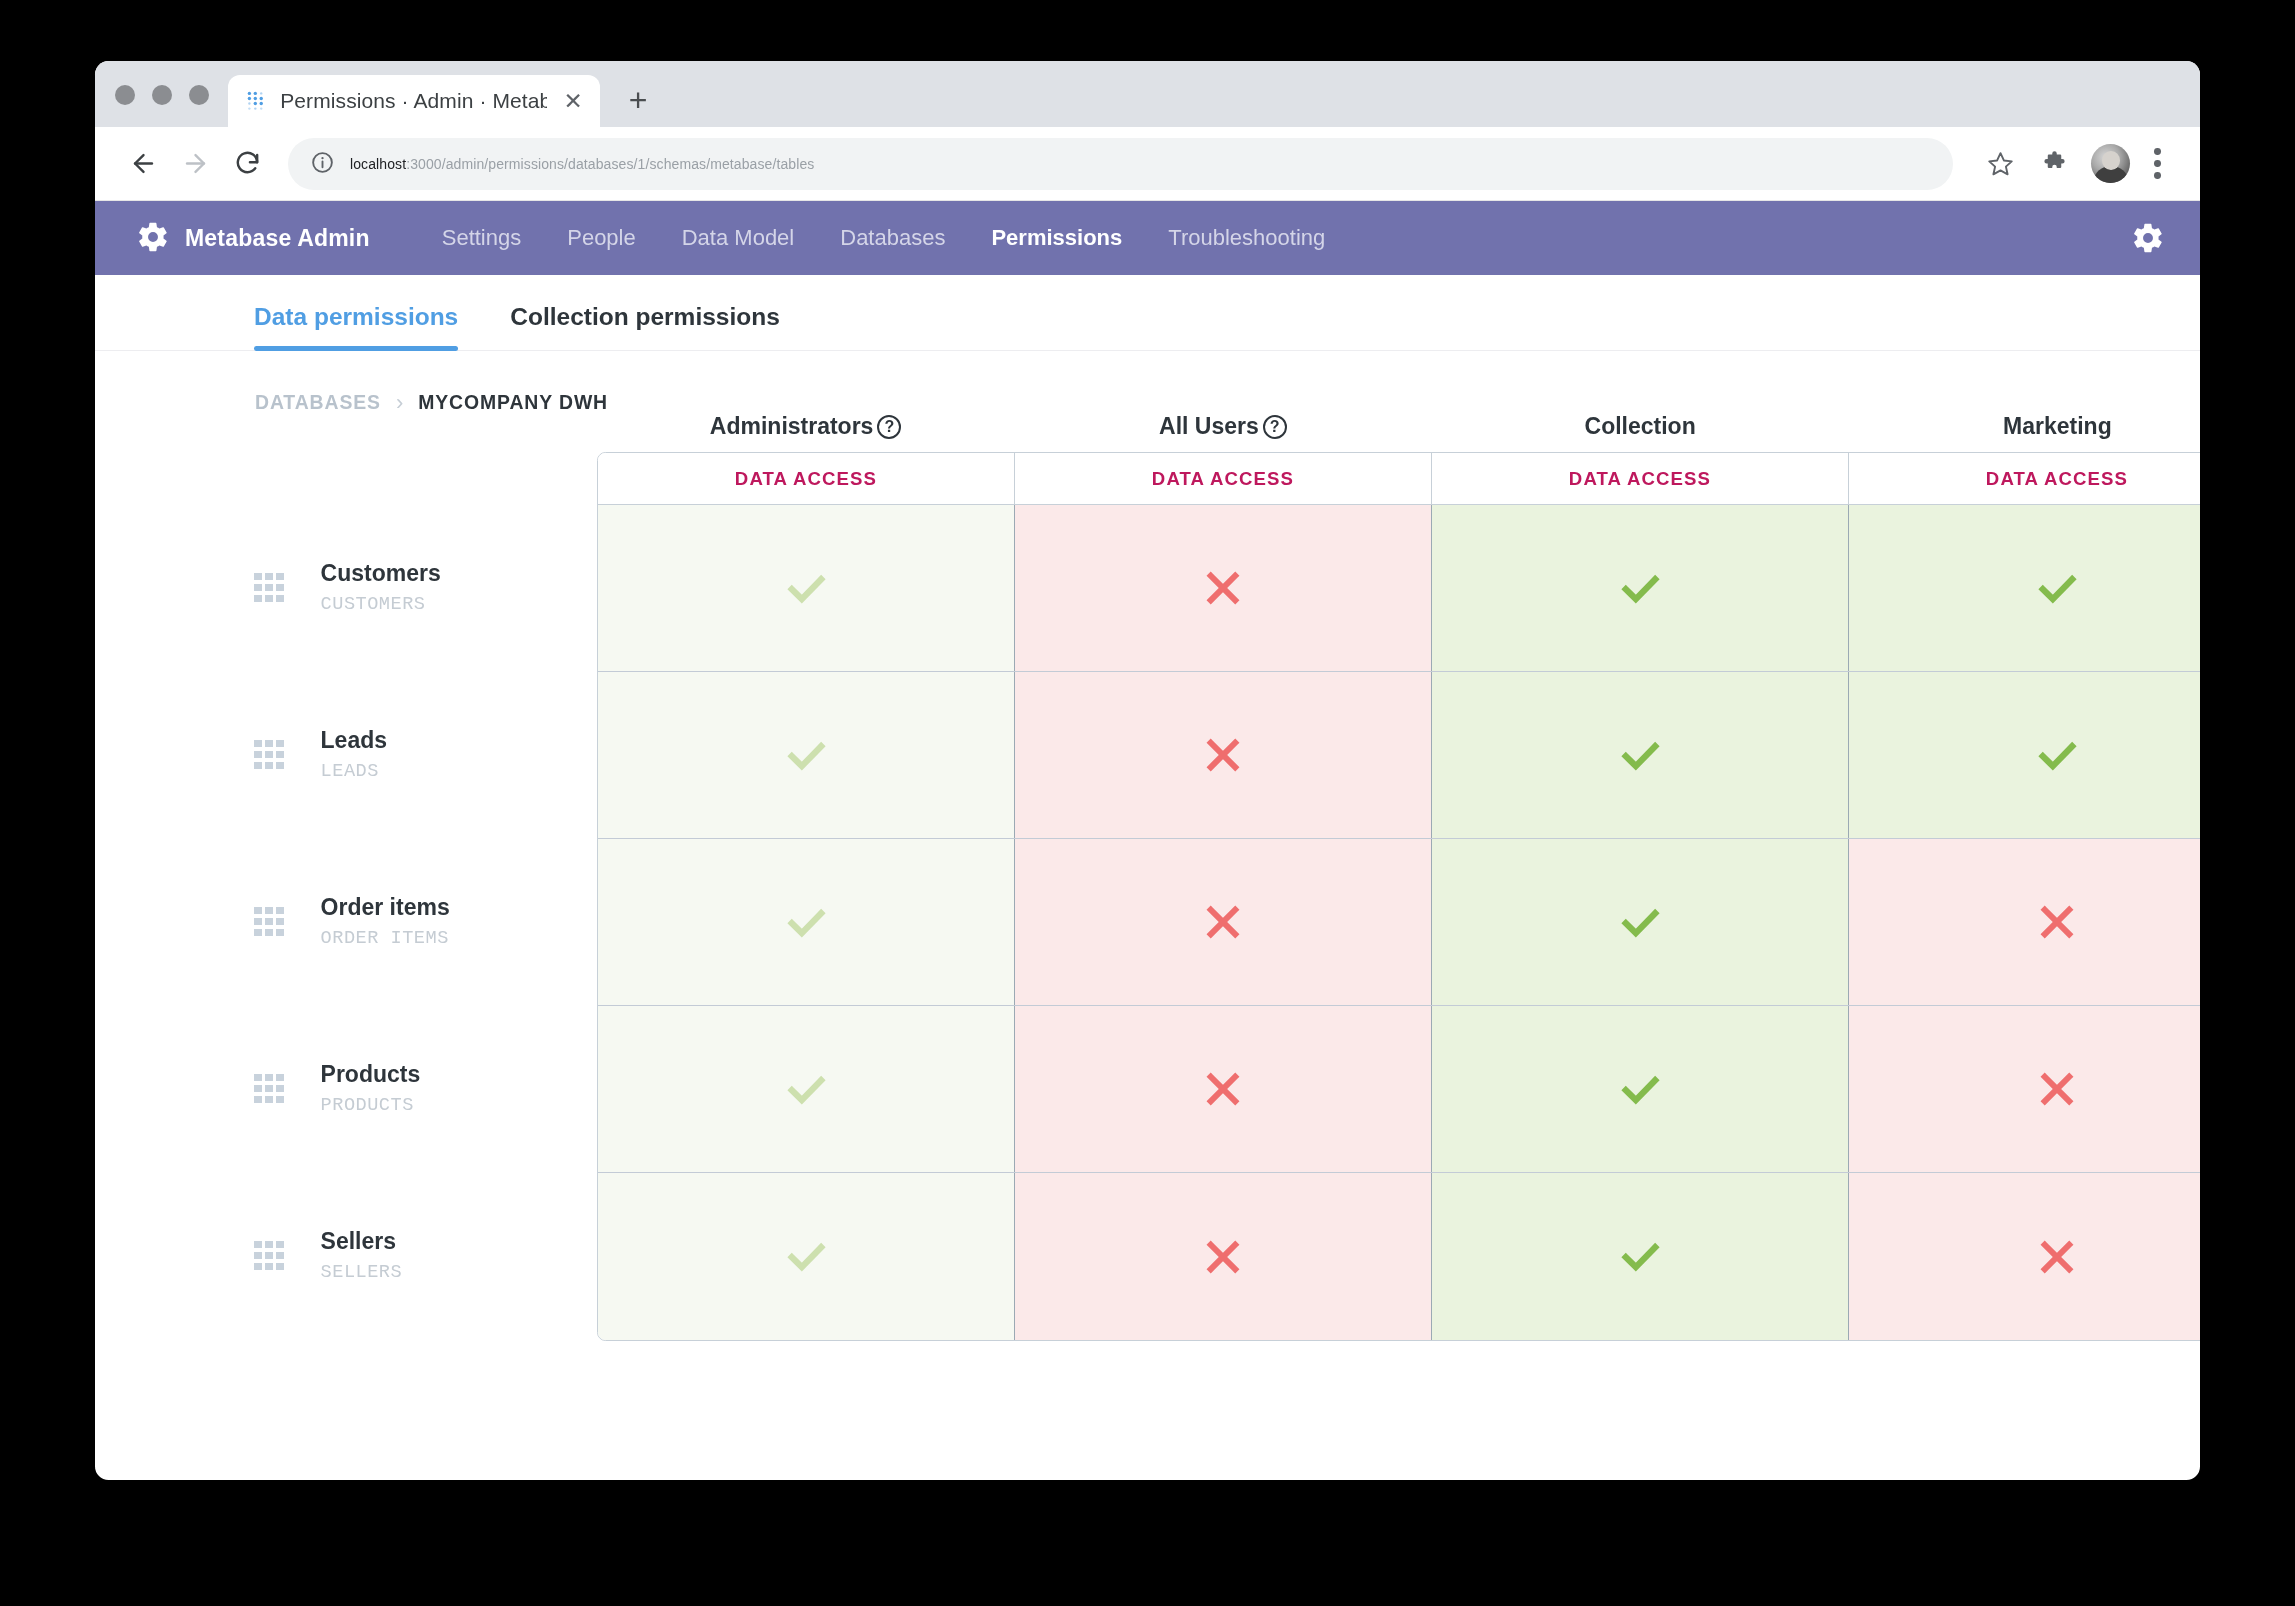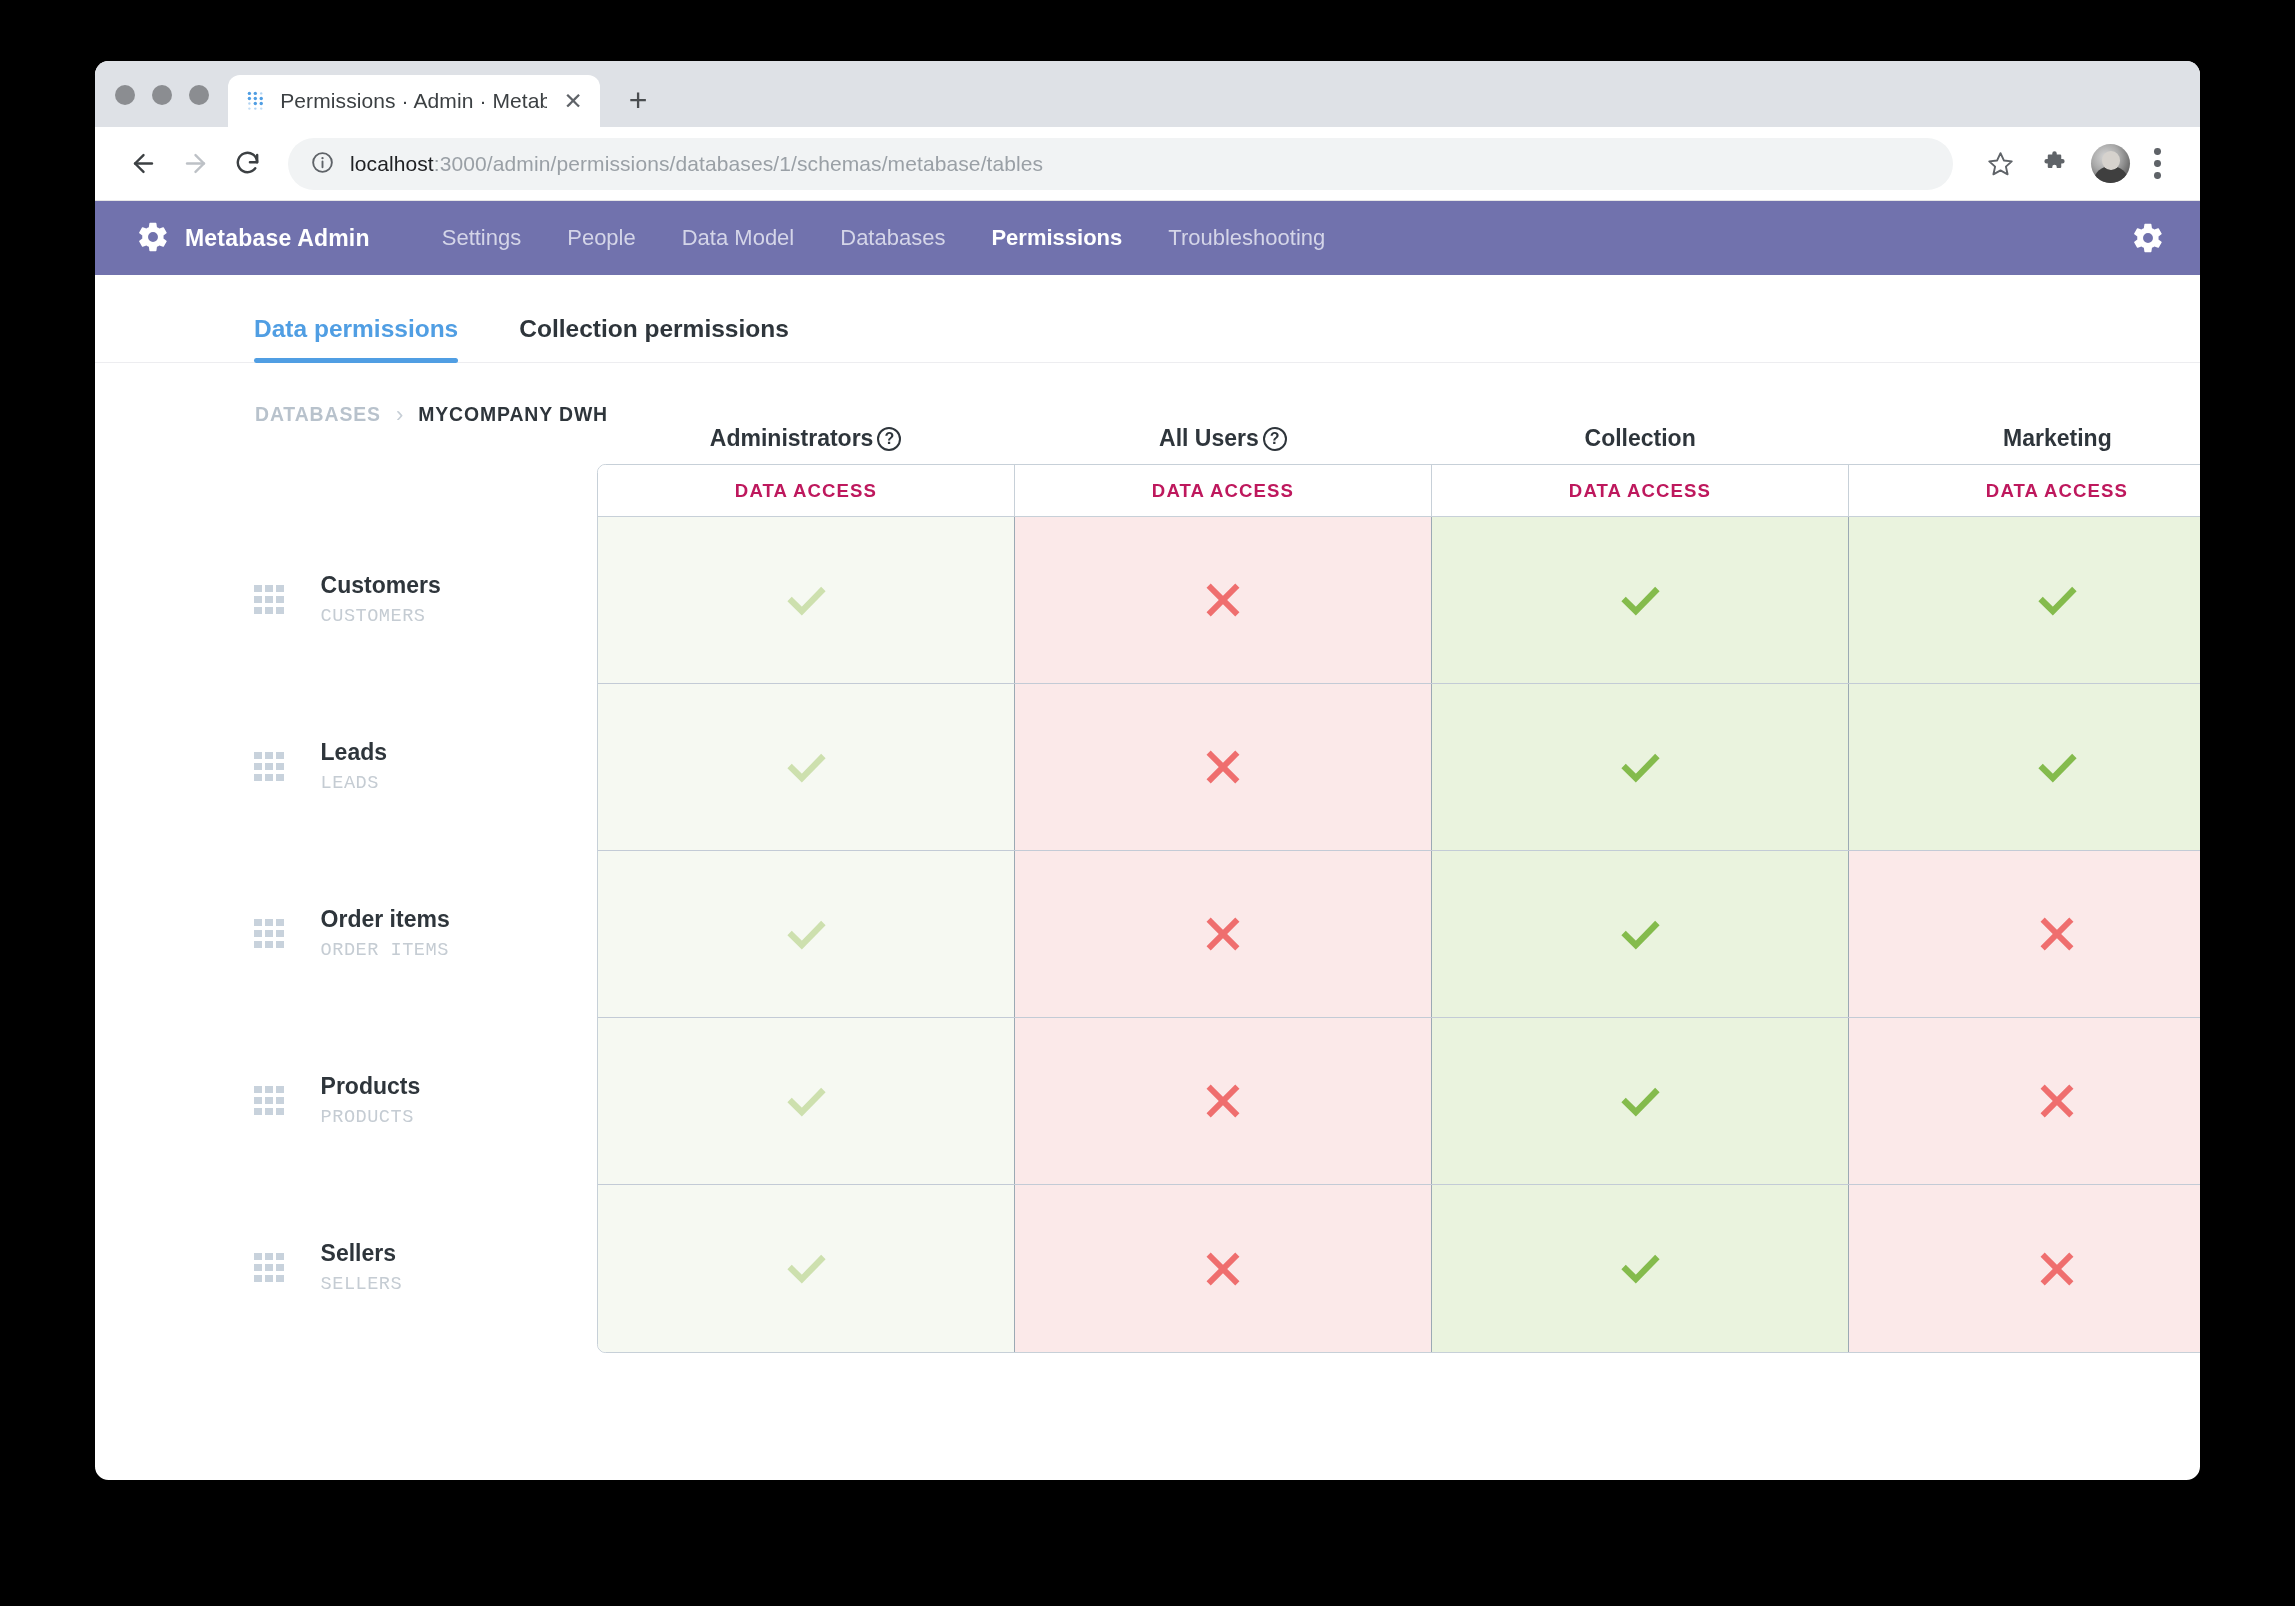--- a/index.html
+++ b/index.html
@@ -114,21 +114,21 @@
     background: #f1f3f4;
     border-radius: 27px;
     display: flex;
     align-items: center;
     padding: 0 22px;
     gap: 15px;
     overflow: hidden;
   }
   .omnibox .info-icon { flex: 0 0 auto; color: #5f6368; }
   .url {
-    font-size: 21px;
+    font-size: 14px;
     color: #9aa0a6;
     white-space: nowrap;
     letter-spacing: 0.1px;
   }
   .url .host { color: #202124; }
   .toolbar-icon {
     width: 49px; height: 49px;
     display: flex; align-items: center; justify-content: center;
     flex: 0 0 auto;
     color: #5f6368;
@@ -206,27 +206,27 @@
     white-space: nowrap;
   }
   .admin-link.active {
     color: #ffffff;
     font-weight: 700;
   }
   .gear-right { color: #ffffff; display: flex; align-items: center; }
 
   
   .page-tabs {
-    height: 88px;
+    height: 76px;
     background: #ffffff;
     display: flex;
     align-items: flex-end;
     padding: 0 0 0 159px;
     border-bottom: 0.8px solid #ededf0;
-    gap: 9px;
+    gap: 0;
   }
   .page-tab {
     font-size: 24.5px;
     font-weight: 700;
     color: #2e353b;
     padding: 0 0 18.6px 0;
     margin-right: 52px;
     position: relative;
     white-space: nowrap;
   }

